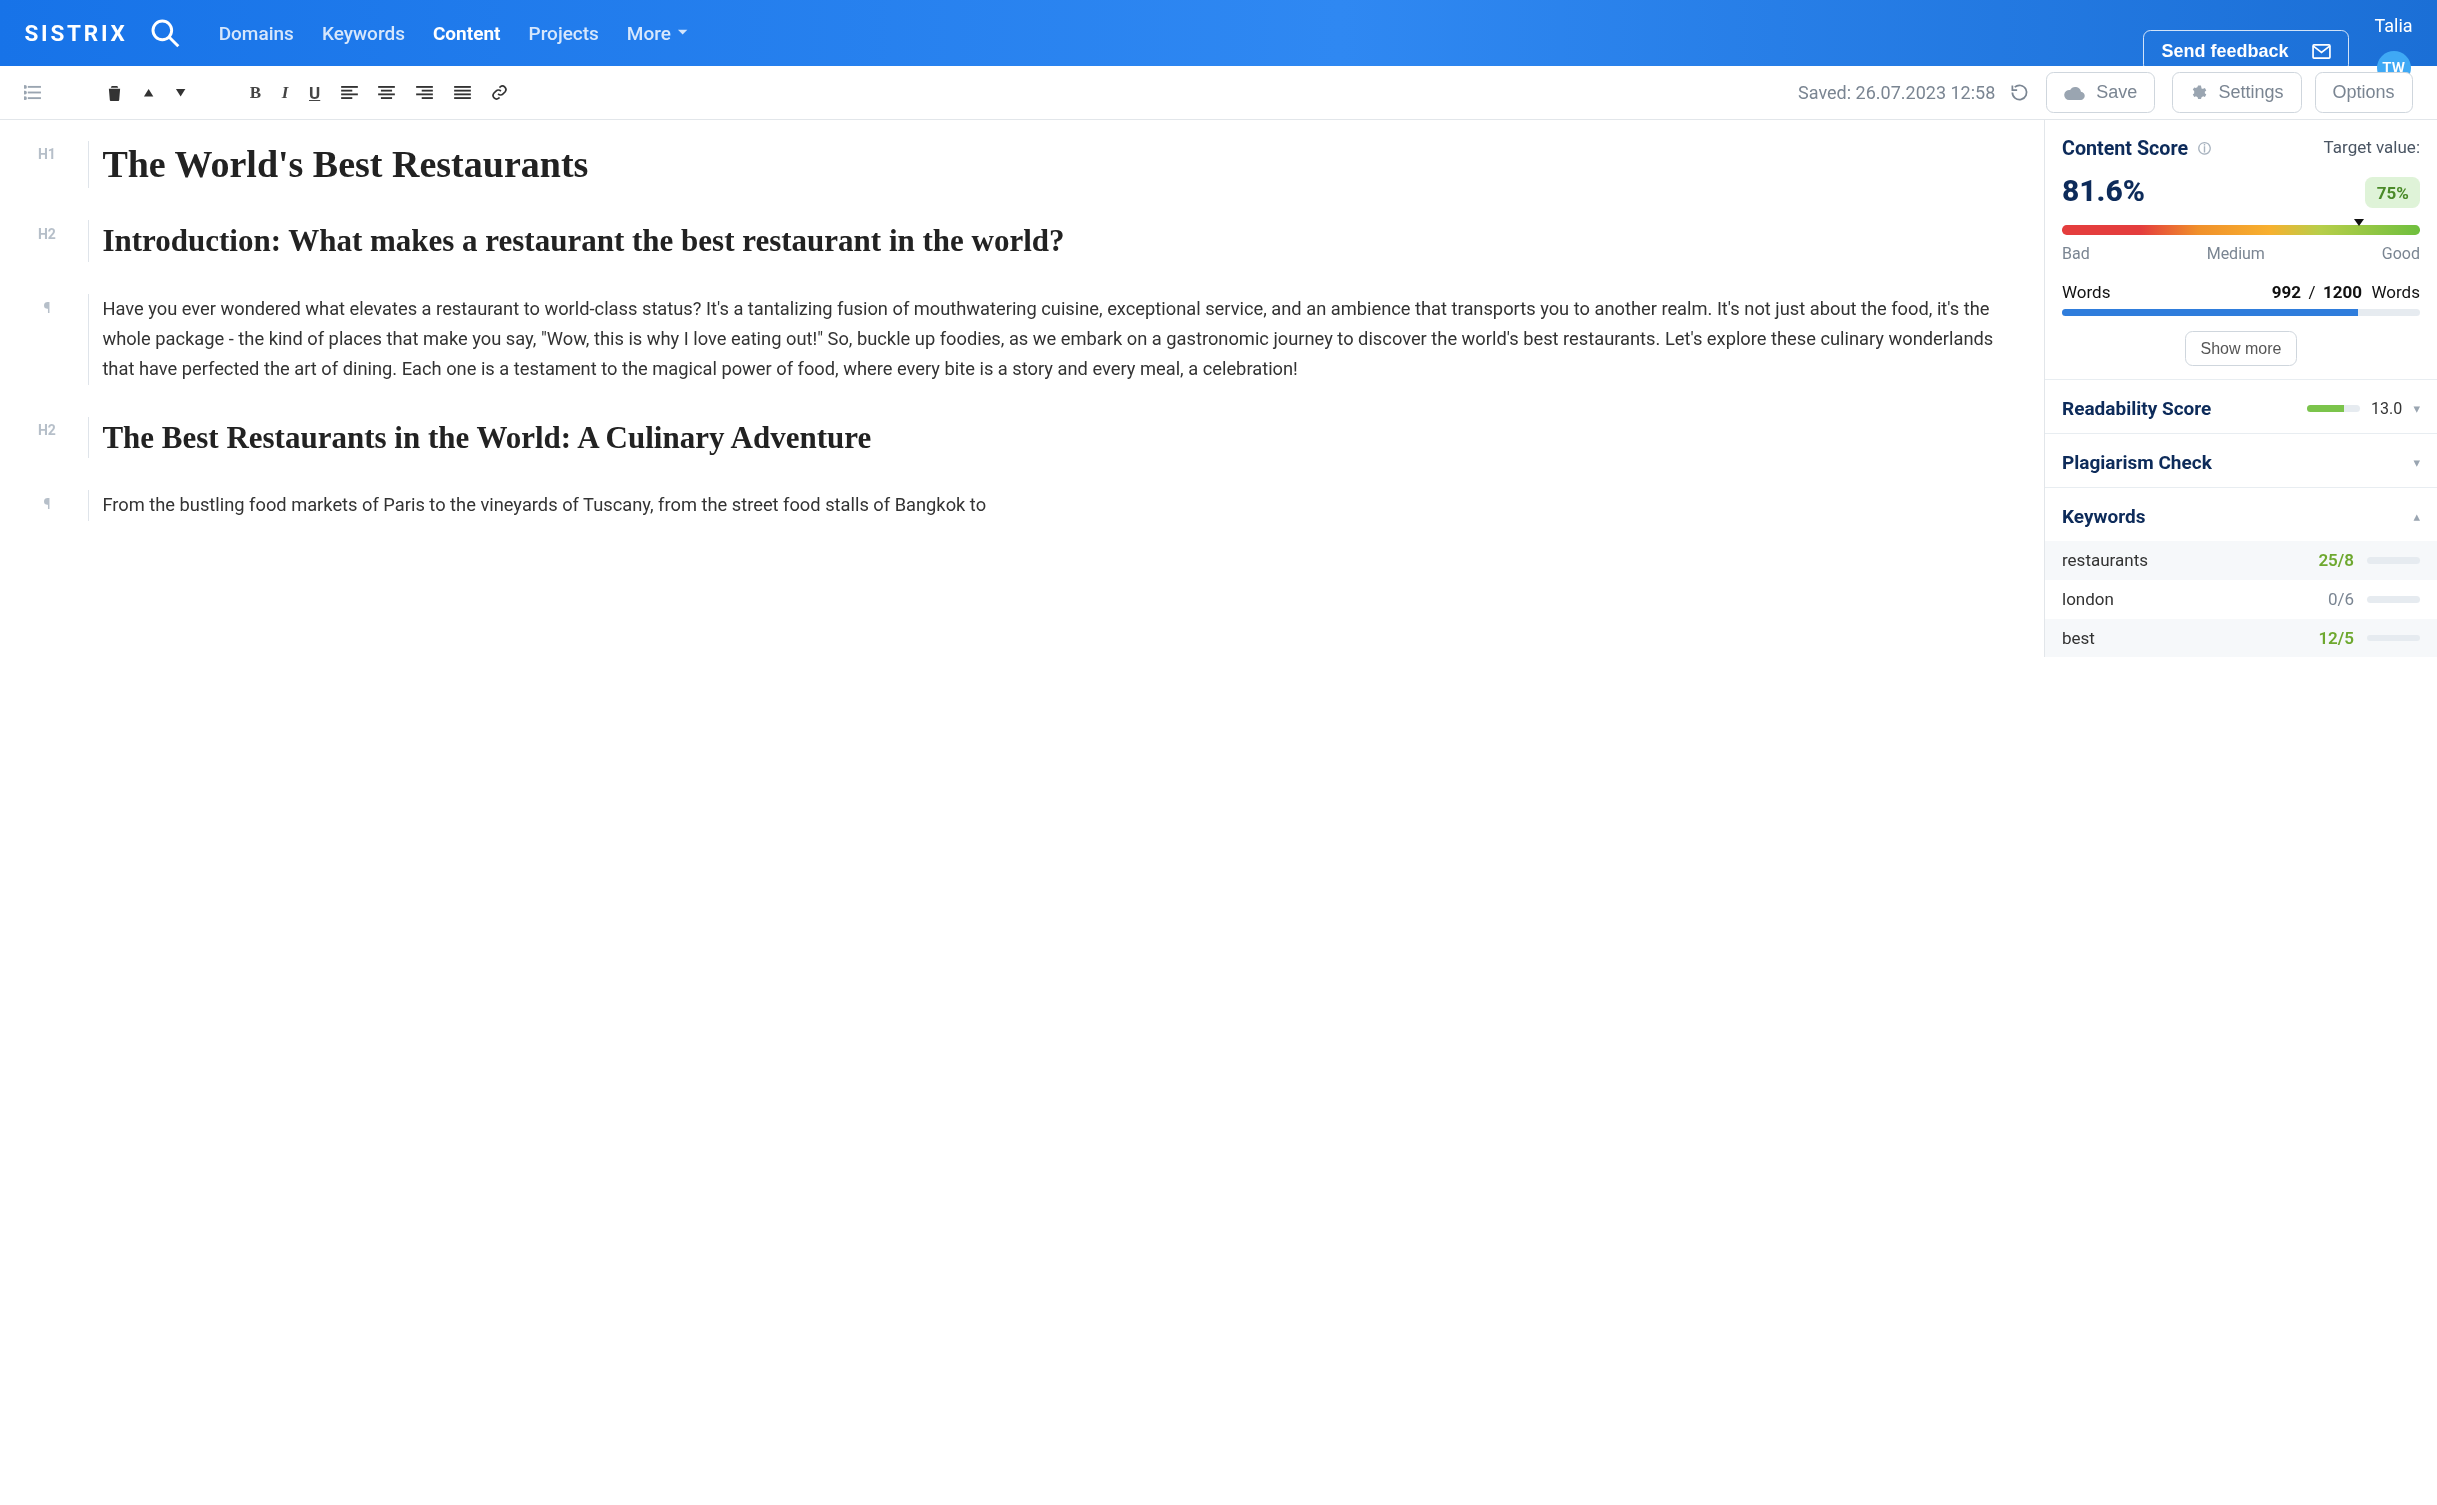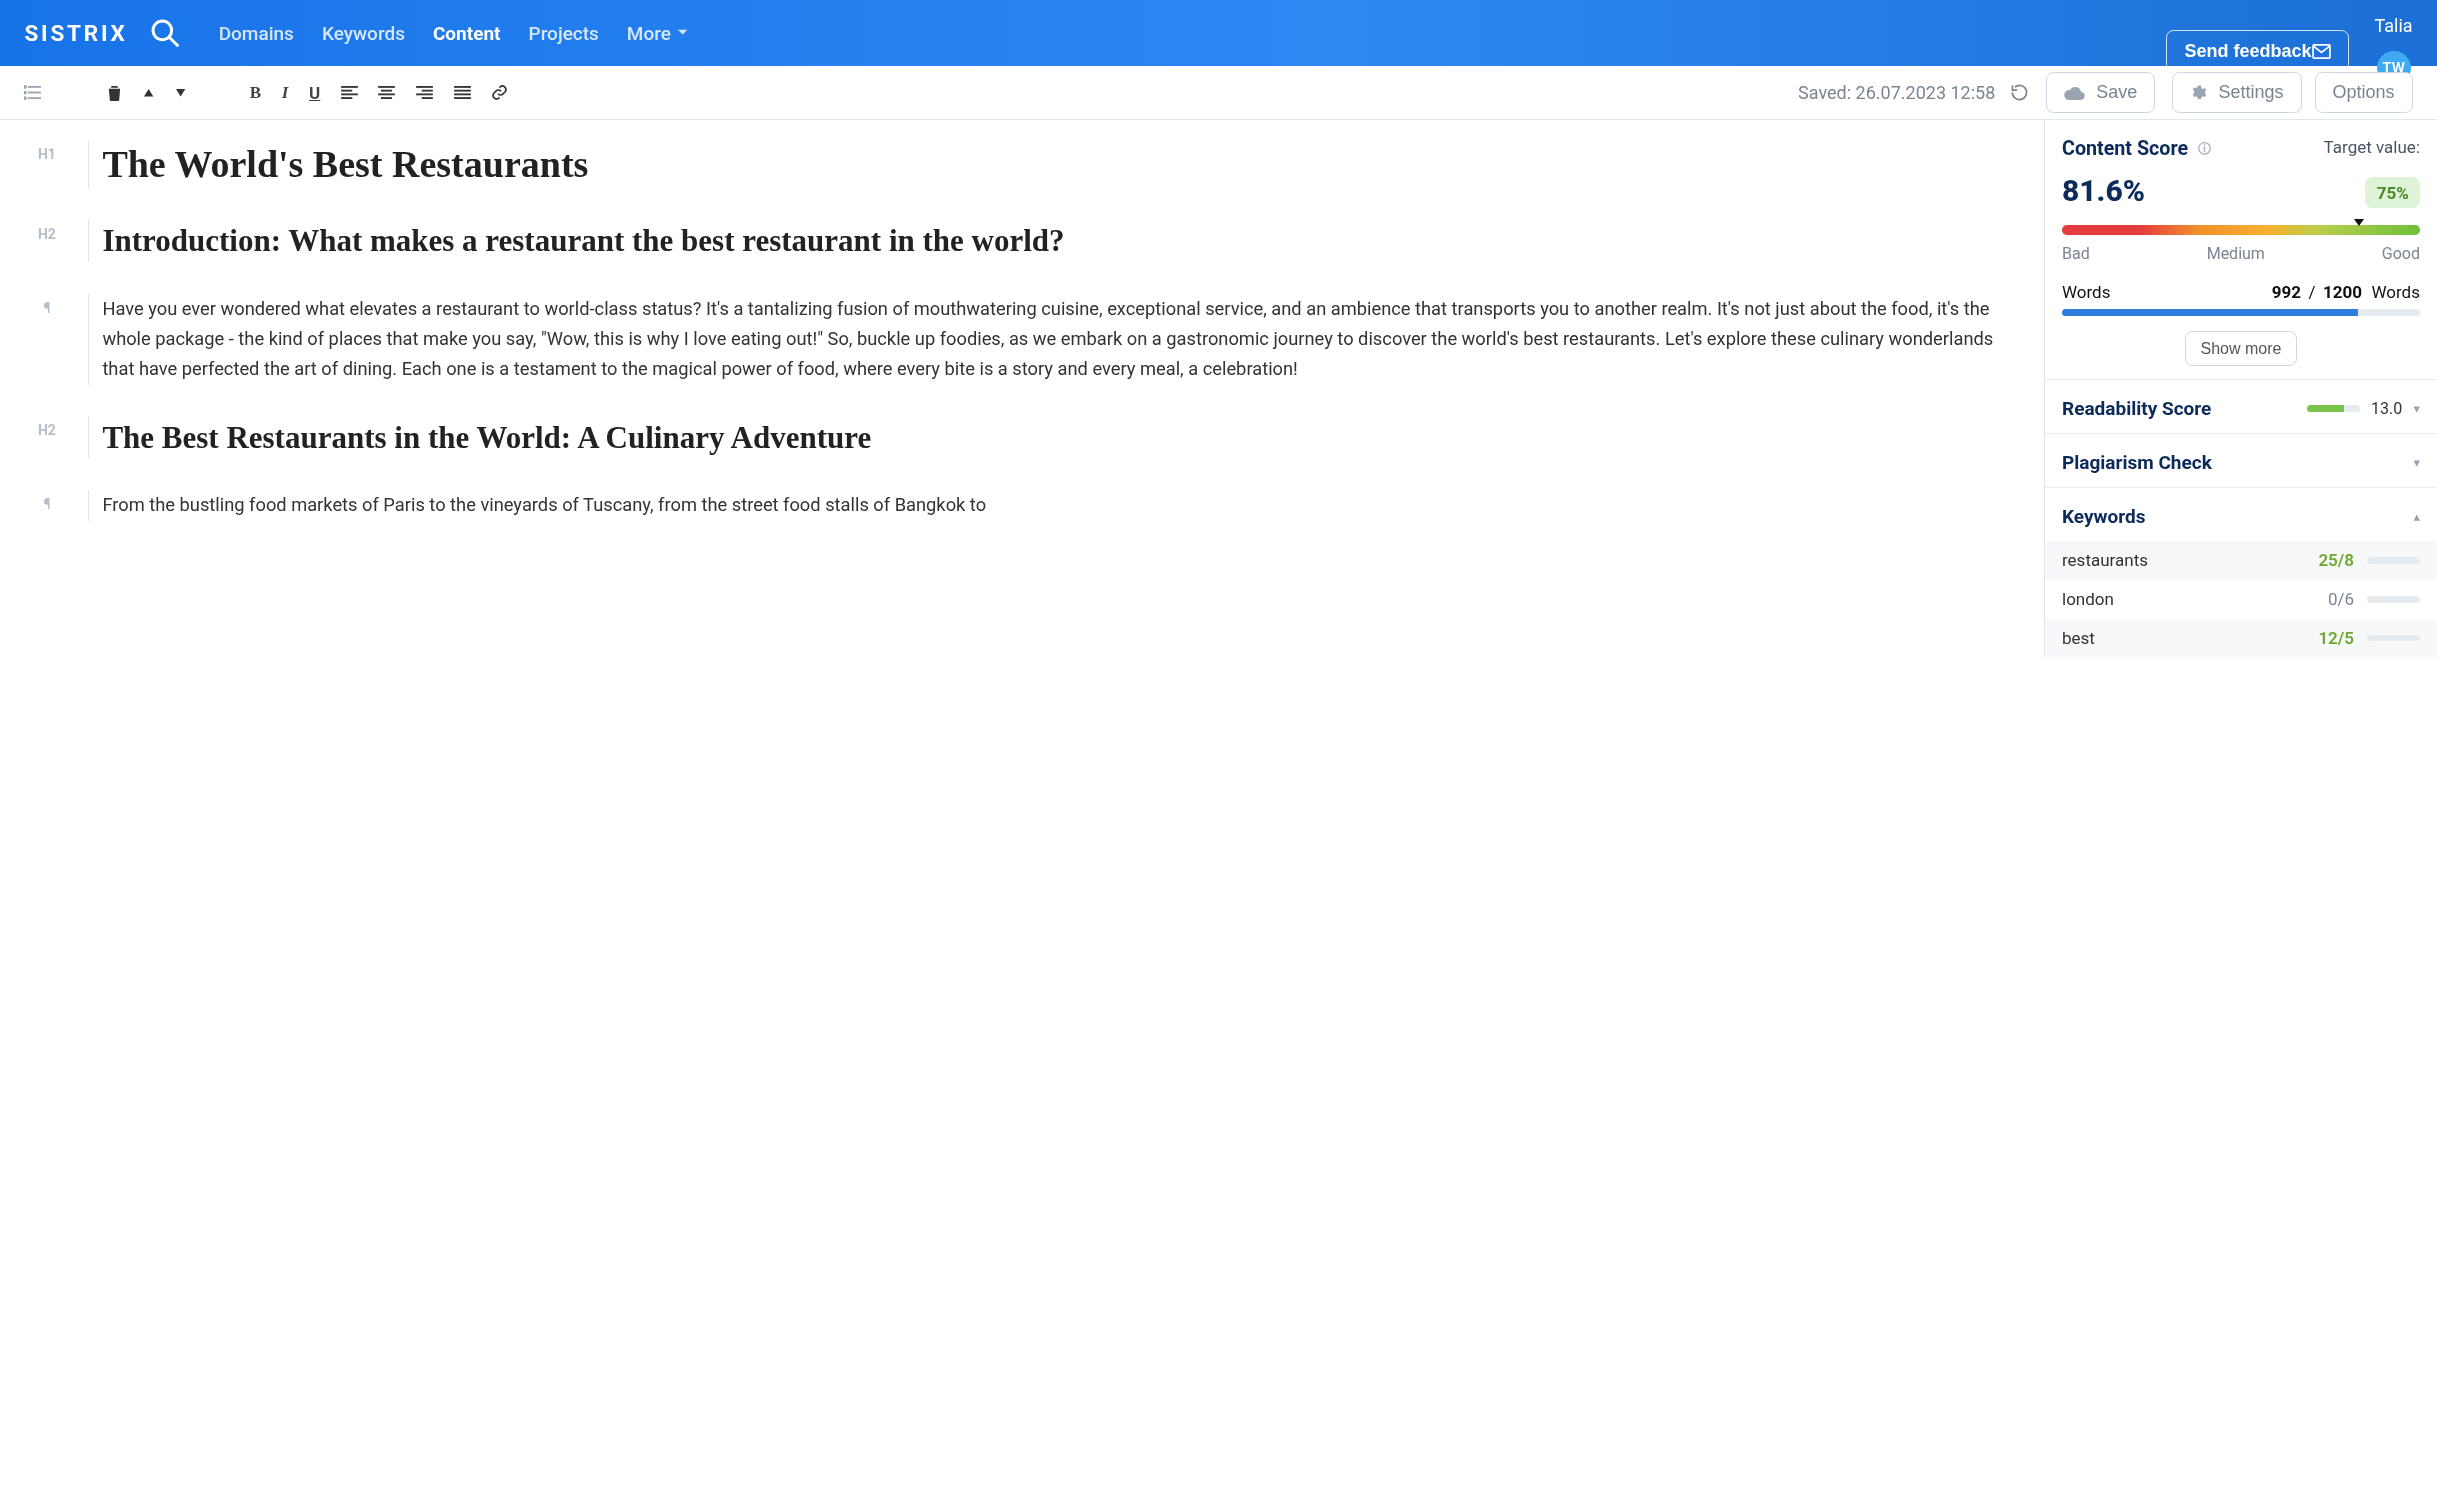--- a/index.html
+++ b/index.html
@@ -26,21 +26,21 @@
   .logo-wrap svg { width: 32px; height: 32px; }
   .nav { display: flex; gap: 28px; margin-left: 38px; }
   .nav a { color: rgba(255,255,255,0.82); font-size: 19px; font-weight: 500; cursor: pointer; }
   .nav a.active { color: #fff; font-weight: 700; }
   .topbar-fill { flex: 1; }
   .feedback-btn {
     border: 1.9px solid rgba(255,255,255,0.8);
     border-radius: 7.5px;
     color: #fff; font-size: 18px; font-weight: 600;
     padding: 9.4px 17px;
-    display: flex; align-items: center; gap: 0;
+    display: flex; align-items: center; gap: 23px;
     background: transparent;
     cursor: pointer;
     margin-top: 36px;
   }
   .user-area { display: flex; align-items: center; gap: 15px; margin-left: 26px; flex-direction: column; }
   .dash-icon { color: #fff; opacity: .9; }
   .username { color: #fff; font-size: 18px; }
   .avatar {
     width: 34px; height: 34px; border-radius: 50%;
     background: #3fa9f5; color: #fff; font-size: 15px;

